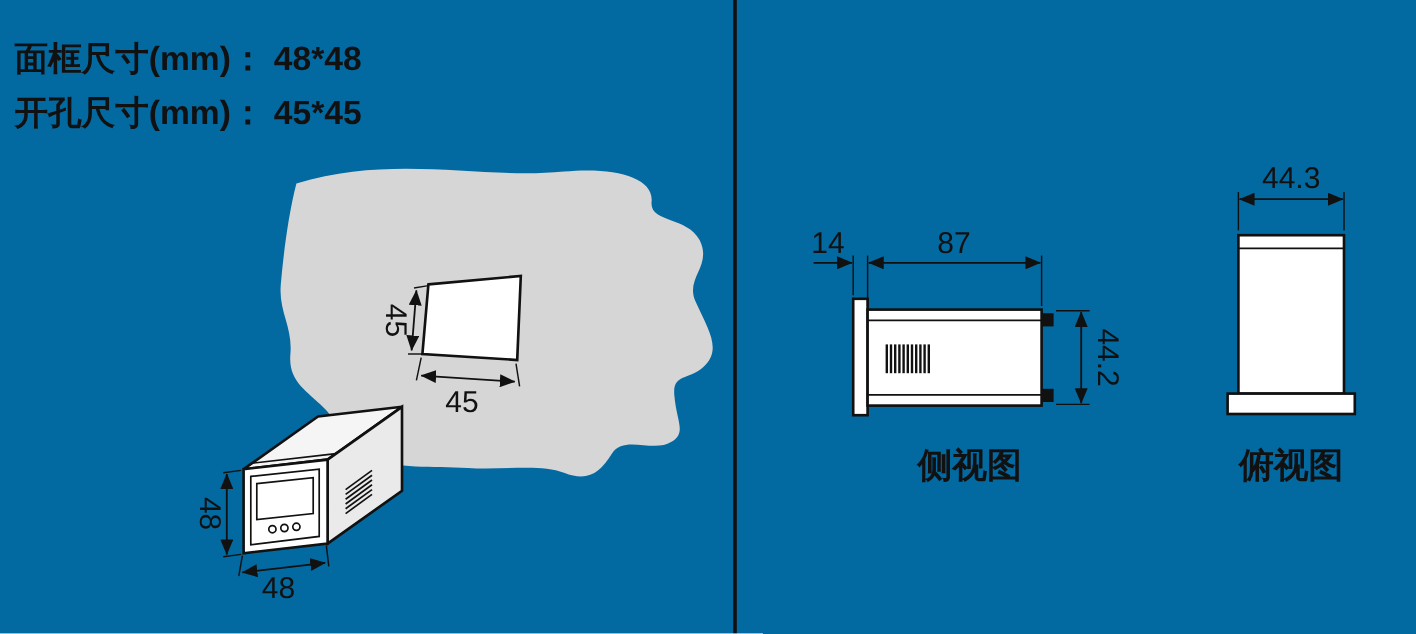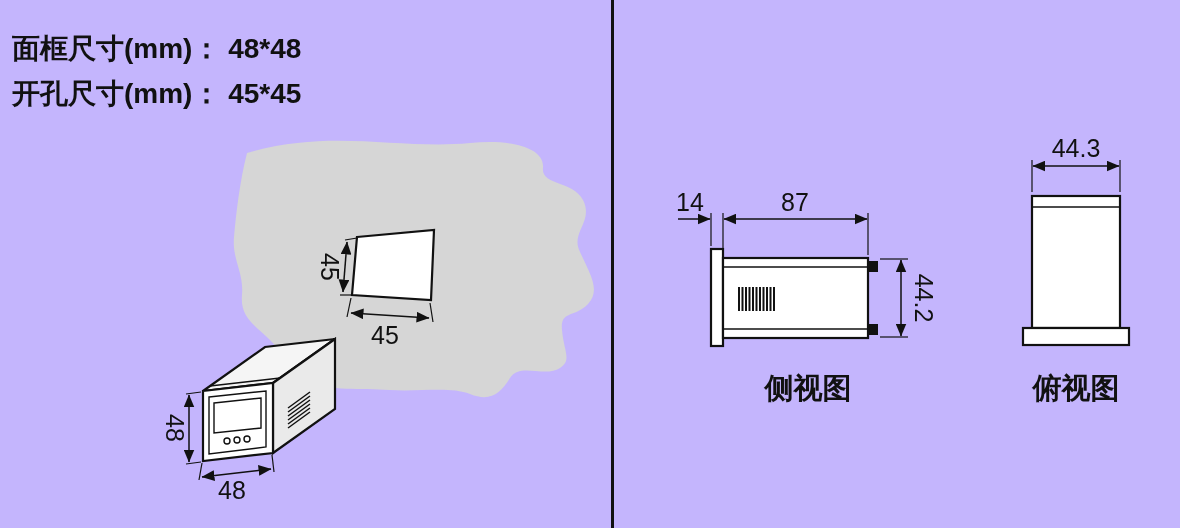--- a/index.html
+++ b/index.html
@@ -1,16 +1,16 @@
 <!DOCTYPE html>
 <html><head>
 <meta charset="utf-8">
 <style>
   html,body{margin:0;padding:0;background:#ffffff;}
-  .stage{position:relative;width:1180px;height:528px;background:#c4b5fd;overflow:hidden;
+  .stage{position:relative;width:1180px;height:528px;background:#0369a1;overflow:hidden;
          font-family:"Liberation Sans",sans-serif;}
   svg text{fill:#111111;}
   .hdr{font:700 28px "Liberation Sans",sans-serif;}
   .caption{font:700 29px "Liberation Sans",sans-serif;}
   .dimtext{font:500 25px "Liberation Sans",sans-serif;}
   .outline{stroke:#111111;stroke-width:2.2;fill:#ffffff;stroke-linejoin:miter;}
   .face-top{stroke:#111111;stroke-width:2.2;fill:#f5f5f5;}
   .face-right{stroke:#111111;stroke-width:2.2;fill:#eaeaea;}
   .thin{stroke:#111111;stroke-width:1.4;fill:none;}
   .dim{stroke:#111111;stroke-width:1.5;fill:none;}

